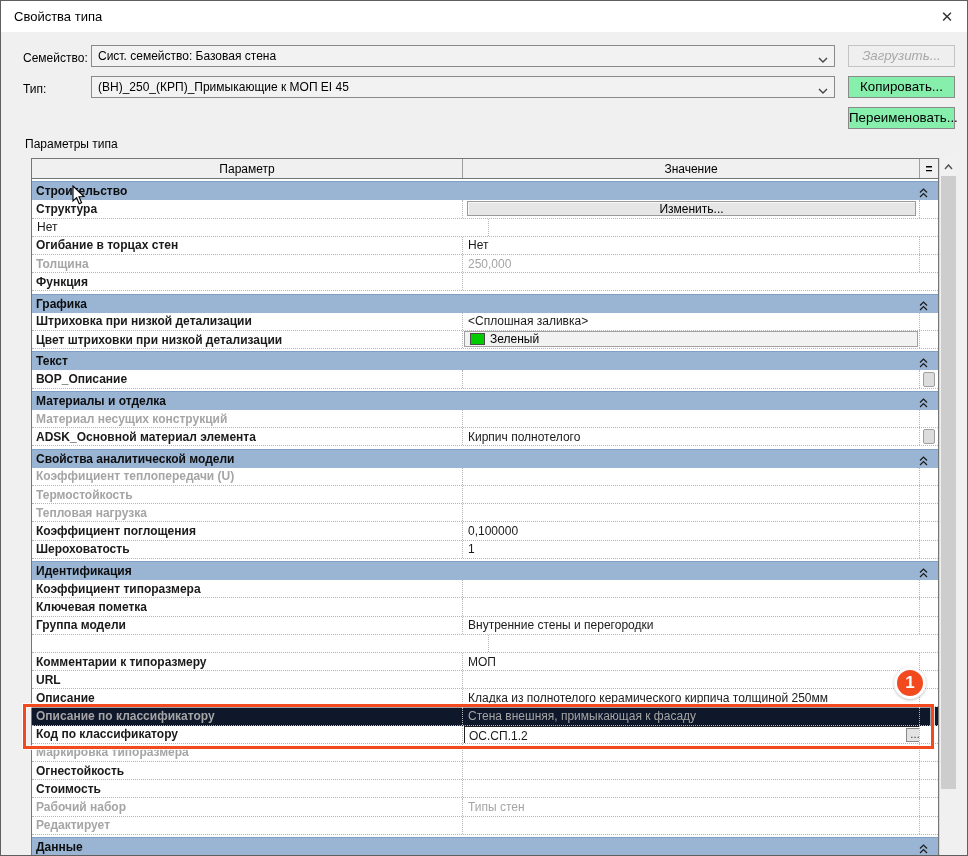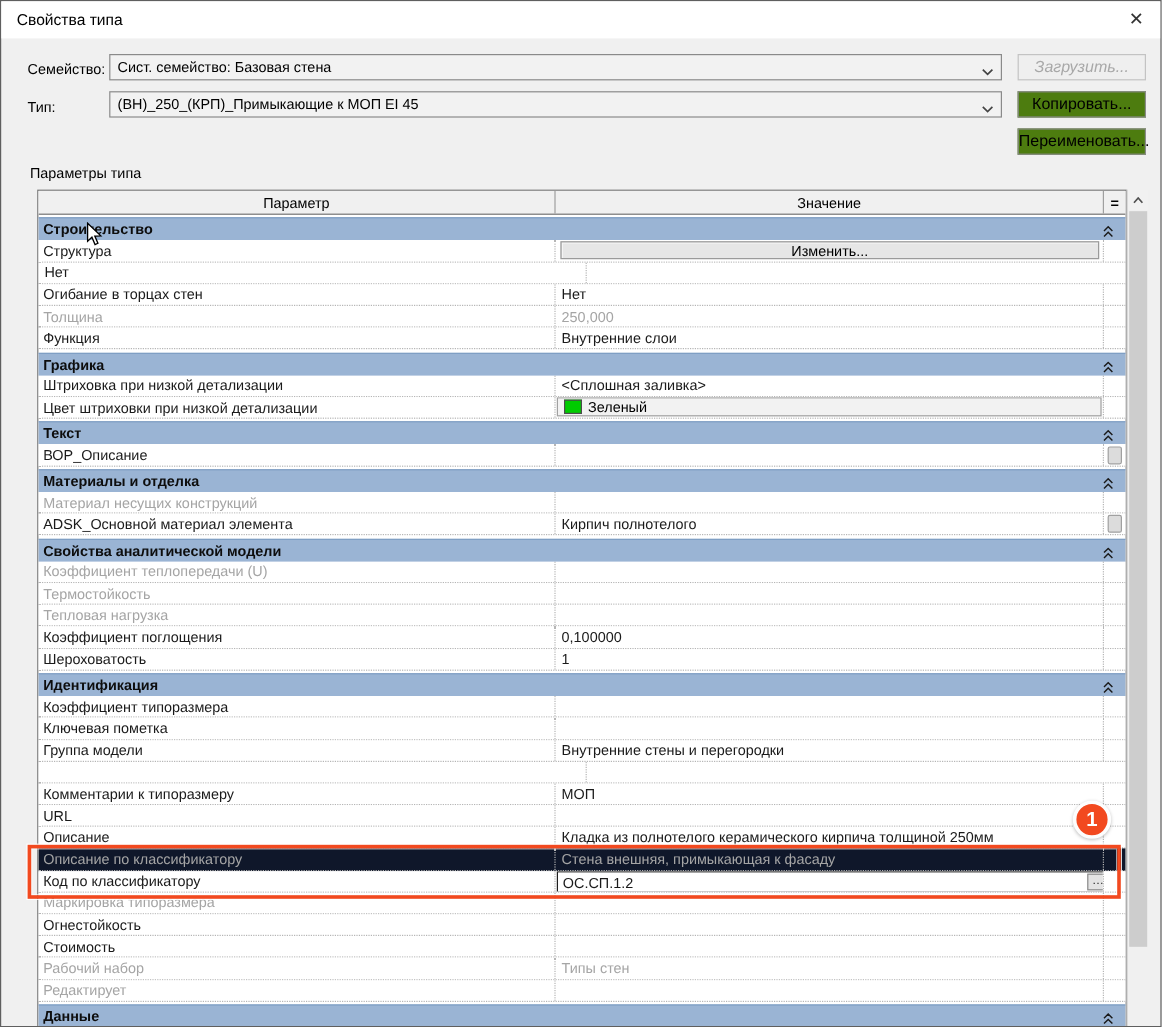--- a/index.html
+++ b/index.html
@@ -10,36 +10,36 @@
 
   
   .titlebar { position:absolute; left:0; top:0; width:100%; height:31px; background:#ffffff; }
   .title-text { position:absolute; left:13px; top:8px; font-size:13px; color:#000; }
   .close-btn { position:absolute; right:8px; top:4px; width:24px; height:24px; text-align:center; line-height:24px; font-size:15px; color:#333; cursor:default; }
 
   
   .form-label { position:absolute; left:22px; color:#000; }
   .combo { position:absolute; left:90px; width:744px; height:22px; background:#f2f2f2; border:1px solid #8a8a8a; line-height:20px; padding-left:6px; color:#000; }
   .combo .chev { position:absolute; right:6px; top:4px; }
-  .btn { position:absolute; left:847px; width:107px; height:22px; background:#4d7c0f; border:1px solid #8a8a8a; text-align:center; line-height:20px; color:#000; }
+  .btn { position:absolute; left:847px; width:107px; height:22px; background:#86efac; border:1px solid #8a8a8a; text-align:center; line-height:20px; color:#000; }
   .btn.disabled { color:#a8a8a8; border-color:#c3c3c3; background:#efefef;font-style:italic; }
 
   .caption { position:absolute; left:24px; top:136px; color:#000; }
 
   
   .param-table { position:absolute; left:30px; top:157px; width:908px; height:699px; background:#ffffff; border:1px solid #767676; overflow:hidden; }
   .thead { display:flex; height:20px; background:#f0f0f0; border-bottom:1px solid #767676; }
   .thead .h { display:flex; align-items:center; justify-content:center; color:#000; }
   .h-param { width:431px; border-right:1px solid #9f9f9f; }
   .h-value { width:457px; border-right:1px solid #9f9f9f; }
   .h-eq { width:18px; font-weight:bold; }
 
   .trow { display:flex; height:18.2px; border-bottom:1px dotted #b5b5b5; background:#fff; }
   .trow.shaded { background:#0f172a; }
-  .c-param { width:431px; border-right:1px dotted #b5b5b5; padding-left:4px; display:flex; align-items:center; white-space:nowrap; overflow:hidden; }
+  .c-param { width:431px; border-right:1px dotted #b5b5b5; padding-left:4px; display:flex; align-items:center; white-space:nowrap; overflow:hidden;font-weight:bold; }
   .c-value { width:457px; border-right:1px dotted #b5b5b5; padding-left:5px; display:flex; align-items:center; white-space:nowrap; overflow:hidden; position:relative; }
   .c-eq { width:18px; display:flex; align-items:center; justify-content:center; }
   .disabled-text { color:#a5a5a5; }
 
   .section { height:19px; margin-top:2.4px; background:#9ab4d4; border-top:1px solid #7f9fc4; display:flex; align-items:center; position:relative; }
   .section .s-label { font-weight:bold; color:#0d0d0d; padding-left:4px; }
   .section .s-chev { position:absolute; right:10px; top:5px; }
 
   .cell-btn { width:449px; height:15px; margin-left:-1px; background:#e6e6e6; border:1px solid #9a9a9a; box-shadow:inset 1px 1px 0 #f8f8f8; text-align:center; line-height:14px; color:#000; }
   .color-field { position:absolute; left:1px; top:0; width:454px; height:16.5px; background:#f2f2f2; border:1px solid #a0a0a0; display:flex; align-items:center; }
@@ -131,23 +131,20 @@
         </div>
         <div class="trow">
           <div class="c-param disabled-text">Толщина</div>
           <div class="c-value disabled-text">
             <span>250,000</span>
           </div>
           <div class="c-eq"></div>
         </div>
         <div class="trow">
           <div class="c-param">Функция</div>
-          <div class="c-value">
-            <span>Внутренние слои</span>
-          </div>
           <div class="c-eq"></div>
         </div>
         <div class="section">
           <span class="s-label">Графика</span>
           <span class="s-chev"><svg width="9" height="10">
               <path d="M1 4.5 L4.5 1 L8 4.5 M1 9 L4.5 5.5 L8 9" stroke="#1a1a1a" stroke-width="1.2" fill="none"></path>
             </svg></span>
         </div>
         <div class="trow">
           <div class="c-param">Штриховка при низкой детализации</div>

